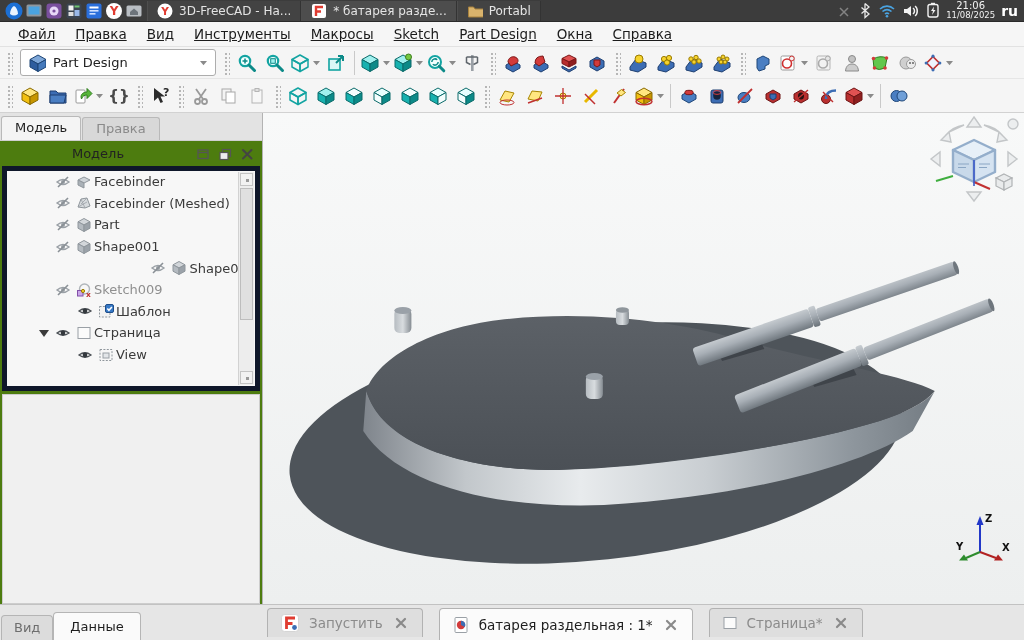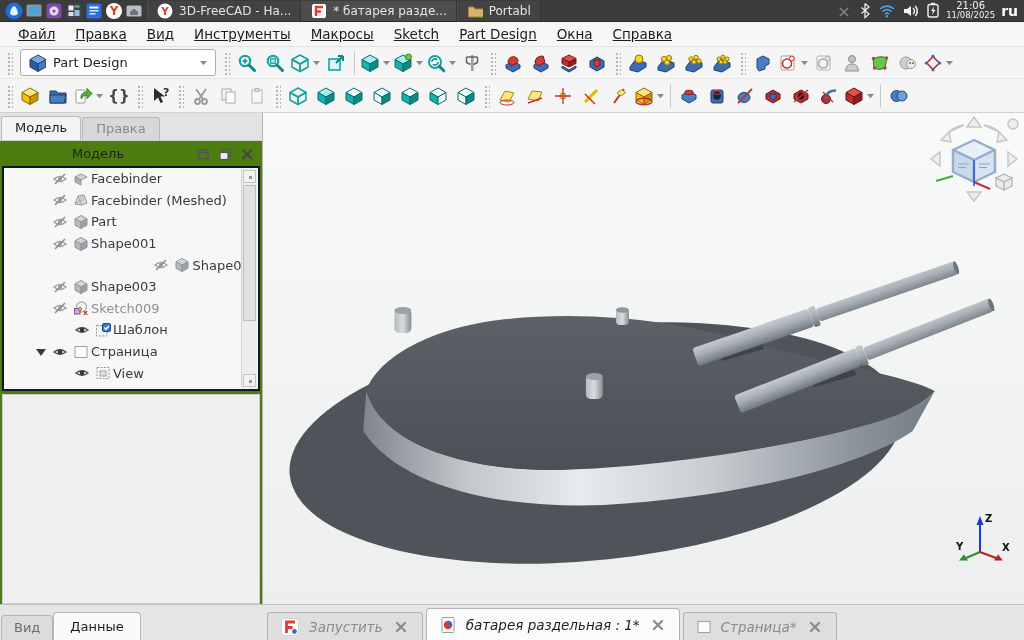--- a/index.html
+++ b/index.html
@@ -36,21 +36,21 @@
   .combo .carr{margin-left:auto;}
   
   .main{display:flex;height:491px;}
   .dock{width:263px;box-sizing:border-box;background:#4d7c0f;border-right:1px solid #b3b3b3;display:flex;flex-direction:column;}
   .dock-tabs{height:25px;display:flex;align-items:flex-end;padding:2px 0 0 1px;gap:1px;background:#e3e3e3;border-bottom:1px solid #cfcfcf;}
   .dtab{padding:3px 13px 4px;font-size:13px;border:1px solid #b9b9b9;border-bottom:none;border-radius:3px 3px 0 0;background:#d8d8d8;color:#8a8a8a;}
   .dtab.active{background:#f4f4f4;color:#1d1d1d;padding-bottom:5px;}
   .panel-head{height:25px;display:flex;align-items:center;padding:0 6px;}
   .ph-title{flex:1;text-align:center;font-size:13px;color:#222;}
   .phbtn{width:18px;height:18px;display:flex;align-items:center;justify-content:center;margin-left:4px;border-radius:2px;}
-  .tree{flex:1;margin:0 2px;background:#f7f7f7;border:2px solid #0f172a;position:relative;overflow:hidden;}
+  .tree{flex:1;margin:0 2px;background:#f7f7f7;border:5px solid #0f172a;position:relative;overflow:hidden;}
   .trow{height:21.6px;display:flex;align-items:center;font-size:13px;color:#3a3a3a;}
   .trow.dim .tlab{color:#8f8f8f;}
   .texp{width:18px;display:flex;align-items:center;justify-content:center;flex:none;}
   .teye{width:20px;display:flex;align-items:center;flex:none;}
   .tico{width:21px;display:flex;align-items:center;flex:none;}
   .tlab{white-space:nowrap;}
   .vscroll{position:absolute;top:1px;right:1px;bottom:1px;width:15px;background:#ededed;border-left:1px solid #d2d2d2;}
   .sbtn{position:absolute;left:1px;right:1px;height:13px;background:#f2f2f2;border:1px solid #c4c4c4;box-sizing:border-box;}
   .sbtn.top{top:1px;}
   .sbtn.bot{bottom:1px;}
@@ -60,21 +60,21 @@
   
   .viewport{flex:1;position:relative;background:linear-gradient(180deg,#f8f9f9 0%,#edefef 100%);overflow:hidden;}
   .model{position:absolute;inset:0;width:100%;height:100%;}
   .navcube{position:absolute;top:3px;right:4px;}
   .axiscross{position:absolute;right:12px;bottom:36px;}
   
   .bottombar{height:37px;background:#e6e6e6;border-top:1px solid #c2c2c2;display:flex;align-items:flex-end;box-sizing:border-box;}
   .left-tabs{width:263px;flex:none;display:flex;align-items:flex-end;padding-left:1px;box-sizing:border-box;}
   .btab{font-size:13px;padding:4px 12px 6px;border:1px solid #b5b5b5;border-bottom:none;border-radius:4px 4px 0 0;background:#dcdcdc;color:#6e6e6e;}
   .btab.active{background:#fafafa;color:#1d1d1d;padding:6px 16px 7px;}
-  .mditabs{display:flex;align-items:flex-end;gap:3px;padding-left:4px;font-style:italic;}
+  .mditabs{display:flex;align-items:flex-start;gap:16px;padding-left:4px;}
   .mtab{height:29px;display:flex;align-items:center;gap:9px;padding:0 12px;border:1px solid #b2b2b2;border-bottom:none;border-radius:4px 4px 0 0;background:#dedede;color:#5c5c5c;font-size:13.5px;box-sizing:border-box;}
   .mtab.active{background:#fbfbfb;color:#1e1e1e;height:33px;}
   .mtab.dim .mlab{color:#8b8b8b;}
   .mico{display:flex;align-items:center;}
   .mclose{display:flex;align-items:center;padding:2px;}
   .gl{display:flex;align-items:center;justify-content:center;}
 </style>
 </head>
 <body>
 
@@ -880,38 +880,20 @@
                 </svg>
               </span>
               <span class="tico gl">
                 <svg width="16" height="16" viewBox="0 0 16 16">
                   <polygon points="8,1.5 14,4.8 8,8 2,4.8" fill="#d2d6da" stroke="#8f969c"></polygon>
                   <polygon points="2,4.8 8,8 8,14.5 2,11.2" fill="#b4bac0" stroke="#8f969c"></polygon>
                   <polygon points="14,4.8 8,8 8,14.5 14,11.2" fill="#9ba2a9" stroke="#8f969c"></polygon>
                 </svg>
               </span>
               <span class="tlab">Shape002</span>
-            </div>
-            <div class="trow" style="padding-left: 28px;">
-              <span class="texp"></span>
-              <span class="teye gl">
-                <svg width="16" height="16" viewBox="0 0 16 16">
-                  <path d="M2 8 Q8 3 14 8 Q8 13 2 8Z" fill="none" stroke="#9aa0a6" stroke-width="1.4"></path>
-                  <circle cx="8" cy="8" r="2" fill="#9aa0a6"></circle>
-                  <line x1="3" y1="13" x2="13" y2="3" stroke="#8a9096" stroke-width="1.6"></line>
-                </svg>
-              </span>
-              <span class="tico gl">
-                <svg width="16" height="16" viewBox="0 0 16 16">
-                  <polygon points="8,1.5 14,4.8 8,8 2,4.8" fill="#d2d6da" stroke="#8f969c"></polygon>
-                  <polygon points="2,4.8 8,8 8,14.5 2,11.2" fill="#b4bac0" stroke="#8f969c"></polygon>
-                  <polygon points="14,4.8 8,8 8,14.5 14,11.2" fill="#9ba2a9" stroke="#8f969c"></polygon>
-                </svg>
-              </span>
-              <span class="tlab">Shape003</span>
             </div>
             <div class="trow dim" style="padding-left: 28px;">
               <span class="texp"></span>
               <span class="teye gl">
                 <svg width="16" height="16" viewBox="0 0 16 16">
                   <path d="M2 8 Q8 3 14 8 Q8 13 2 8Z" fill="none" stroke="#9aa0a6" stroke-width="1.4"></path>
                   <circle cx="8" cy="8" r="2" fill="#9aa0a6"></circle>
                   <line x1="3" y1="13" x2="13" y2="3" stroke="#8a9096" stroke-width="1.6"></line>
                 </svg>
               </span>

